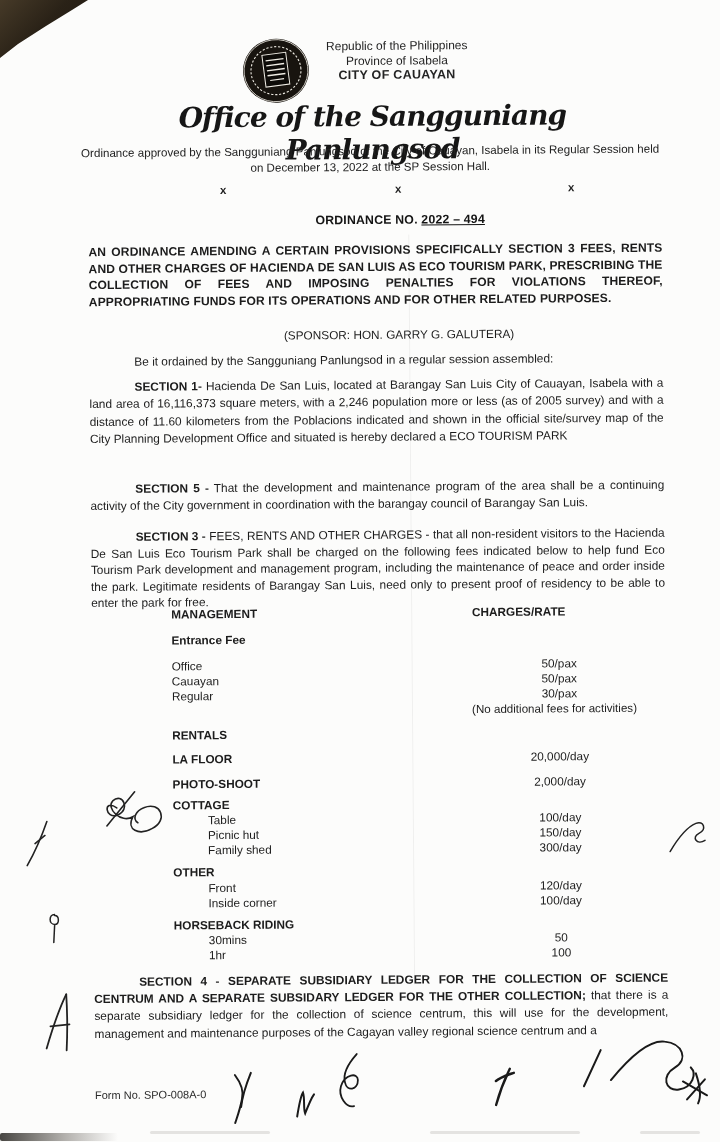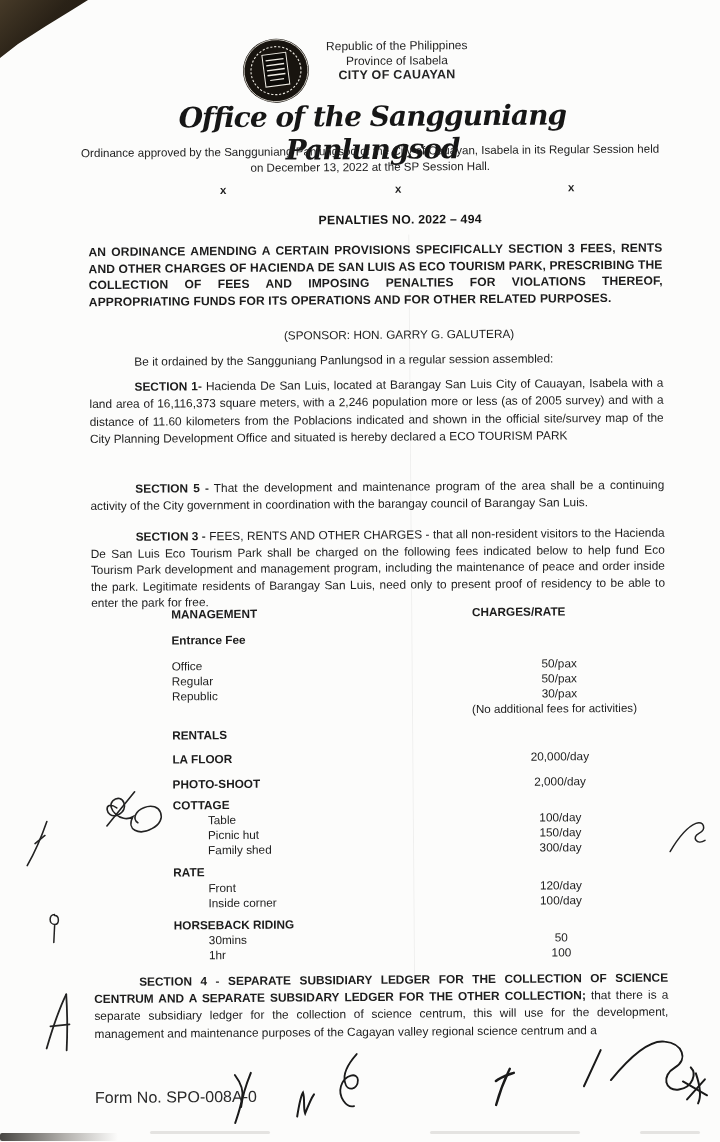--- a/index.html
+++ b/index.html
@@ -14,42 +14,42 @@
   
   .hdr{left:230px;top:39px;width:340px;text-align:center;line-height:14.5px;font-size:12px;color:#242424;}
   .hdr .city{font-weight:bold;font-size:12.5px;letter-spacing:.3px;}
   .seal{left:243px;top:35px;width:72px;height:70px;transform:rotate(-7deg);}
   .office{left:140px;top:100px;width:470px;text-align:center;
     font-family:"DejaVu Serif", serif;font-style:italic;font-weight:bold;
     font-size:28px;letter-spacing:-1px;color:#161616;}
   .approve{left:80px;top:143px;width:585px;text-align:center;font-size:11.6px;line-height:15.5px;color:#222;}
   .xmark{top:183px;font-size:11.5px;font-weight:bold;color:#222;}
   .ordno{left:112px;top:213px;width:580px;text-align:center;font-size:12.3px;font-weight:bold;letter-spacing:.2px;color:#141414;}
-  .ordno .num{}
+  .ordno .num{text-decoration:underline;}
   
   .para{left:90px;width:574px;font-size:11.9px;line-height:16.6px;text-align:justify;color:#1c1c1c;}
   .lead-b{font-weight:bold;}
   .title-p{top:242px;font-weight:bold;font-size:12.1px;line-height:16.6px;letter-spacing:.1px;}
   .sponsor{left:110px;top:328px;width:580px;text-align:center;font-size:11.8px;}
   .ordained{top:352px;text-indent:45px;text-align:left;}
   .sec1{top:377px;text-indent:45px;line-height:17.3px;}
   .sec2{top:479px;text-indent:45px;}
   .sec3{top:527px;text-indent:45px;}
   .sec4{top:972px;text-indent:45px;line-height:17.2px;}
   
   .trow{position:absolute;left:90px;width:578px;font-size:11.8px;color:#1c1c1c;}
   .trow .lbl{display:inline-block;}
   .g .lbl{padding-left:80px;font-weight:bold;}
   .i .lbl{padding-left:80px;}
   .s .lbl{padding-left:115px;}
   .rate{position:absolute;top:0;left:360px;width:215px;text-align:center;}
   .rate-h{position:absolute;top:0;left:320px;width:215px;text-align:center;font-weight:bold;}
   .note-row{position:absolute;left:445px;width:215px;text-align:center;font-size:11.6px;}
   
-  .formno{left:90px;top:1087px;font-size:16px;color:#2a2a2a;}
+  .formno{left:90px;top:1087px;font-size:11px;color:#2a2a2a;}
   
   .corner{position:absolute;left:0;top:0;width:92px;height:60px;
     background:linear-gradient(135deg,#463a28 0%,#2a2217 45%,#1c160e 100%);
     clip-path:polygon(0 0,88px 0,72px 10px,46px 26px,18px 44px,0 58px);}
   .fold{position:absolute;left:410px;top:235px;width:1px;height:750px;background:rgba(0,0,0,0.05);}
   .smudge{position:absolute;left:0;top:1133px;width:118px;height:8px;border-radius:2px;
     background:linear-gradient(90deg,rgba(40,38,34,.85),rgba(90,85,78,.45) 55%,rgba(120,115,108,0));}
   .streak{position:absolute;top:1131px;height:3px;background:rgba(120,118,112,.18);border-radius:2px;}
   .ink{position:absolute;}
   .ink svg{display:block;}
@@ -83,21 +83,21 @@
 
   <div class="abs office">Office of the Sangguniang Panlungsod</div>
 
   <div class="abs approve">Ordinance approved by the Sangguniang Panlungsod of the City of Cauayan, Isabela in its Regular Session held on December 13, 2022 at the SP Session Hall.</div>
 
   <span class="abs xmark" style="left:222px">x</span>
   <span class="abs xmark" style="left:397px">x</span>
   <span class="abs xmark" style="left:570px">x</span>
 
   <div class="abs ordno">
-    <span>PENALTIES NO. </span><span class="num">2022 – 494</span>
+    <span>ORDINANCE NO. </span><span class="num">2022 – 494</span>
   </div>
 
   <div class="abs para title-p">AN ORDINANCE AMENDING A CERTAIN PROVISIONS SPECIFICALLY SECTION 3 FEES, RENTS AND OTHER CHARGES OF HACIENDA DE SAN LUIS AS ECO TOURISM PARK, PRESCRIBING THE COLLECTION OF FEES AND IMPOSING PENALTIES FOR VIOLATIONS THEREOF, APPROPRIATING FUNDS FOR ITS OPERATIONS AND FOR OTHER RELATED PURPOSES.</div>
 
   <div class="abs sponsor">(SPONSOR: HON. GARRY G. GALUTERA)</div>
 
   <div class="abs para ordained">Be it ordained by the Sangguniang Panlungsod in a regular session assembled:</div>
 
   <div class="abs para sec1">
     <span class="lead-b">SECTION 1-</span><span> Hacienda De San Luis, located at Barangay San Luis City of Cauayan, Isabela with a land area of 16,116,373 square meters, with a 2,246 population more or less (as of 2005 survey) and with a distance of 11.60 kilometers from the Poblacions indicated and shown in the official site/survey map of the City Planning Development Office and situated is hereby declared a ECO TOURISM PARK</span>
@@ -111,34 +111,34 @@
     <span class="lead-b">SECTION 3 -</span><span> FEES, RENTS AND OTHER CHARGES - that all non-resident visitors to the Hacienda De San Luis Eco Tourism Park shall be charged on the following fees indicated below to help fund Eco Tourism Park development and management program, including the maintenance of peace and order inside the park. Legitimate residents of Barangay San Luis, need only to present proof of residency to be able to enter the park for free.</span>
   </div>
 
   <div class="trow" style="top:606px">
     <span class="lbl" style="padding-left:80px;font-weight:bold">MANAGEMENT</span>
     <span class="rate-h">CHARGES/RATE</span>
   </div>
 
   <div class="trow g" style="top:632px"><span class="lbl">Entrance Fee</span></div>
   <div class="trow i" style="top:658px"><span class="lbl">Office</span><span class="rate">50/pax</span></div>
-  <div class="trow i" style="top:673px"><span class="lbl">Regular</span><span class="rate">50/pax</span></div>
-  <div class="trow i" style="top:688px"><span class="lbl">Republic</span><span class="rate">30/pax</span></div>
+  <div class="trow i" style="top:673px"><span class="lbl">Cauayan</span><span class="rate">50/pax</span></div>
+  <div class="trow i" style="top:688px"><span class="lbl">Regular</span><span class="rate">30/pax</span></div>
   <div class="note-row" style="top:703px">(No additional fees for activities)</div>
 
   <div class="trow g" style="top:727px"><span class="lbl">RENTALS</span></div>
   <div class="trow g" style="top:751px"><span class="lbl">LA FLOOR</span><span class="rate">20,000/day</span></div>
   <div class="trow g" style="top:776px"><span class="lbl">PHOTO-SHOOT</span><span class="rate">2,000/day</span></div>
 
   <div class="trow g" style="top:797px"><span class="lbl">COTTAGE</span></div>
   <div class="trow s" style="top:812px"><span class="lbl">Table</span><span class="rate">100/day</span></div>
   <div class="trow s" style="top:827px"><span class="lbl">Picnic hut</span><span class="rate">150/day</span></div>
   <div class="trow s" style="top:842px"><span class="lbl">Family shed</span><span class="rate">300/day</span></div>
 
-  <div class="trow g" style="top:864px"><span class="lbl">RATE</span></div>
+  <div class="trow g" style="top:864px"><span class="lbl">OTHER</span></div>
   <div class="trow s" style="top:880px"><span class="lbl">Front</span><span class="rate">120/day</span></div>
   <div class="trow s" style="top:895px"><span class="lbl">Inside corner</span><span class="rate">100/day</span></div>
 
   <div class="trow g" style="top:917px"><span class="lbl">HORSEBACK RIDING</span></div>
   <div class="trow s" style="top:932px"><span class="lbl">30mins</span><span class="rate">50</span></div>
   <div class="trow s" style="top:947px"><span class="lbl">1hr</span><span class="rate">100</span></div>
 
   <div class="abs para sec4">
     <span class="lead-b">SECTION 4 - SEPARATE SUBSIDIARY LEDGER FOR THE COLLECTION OF SCIENCE CENTRUM AND A SEPARATE SUBSIDARY LEDGER FOR THE OTHER COLLECTION;</span><span> that there is a separate subsidiary ledger for the collection of science centrum, this will use for the development, management and maintenance purposes of the Cagayan valley regional science centrum and a</span>
   </div>

